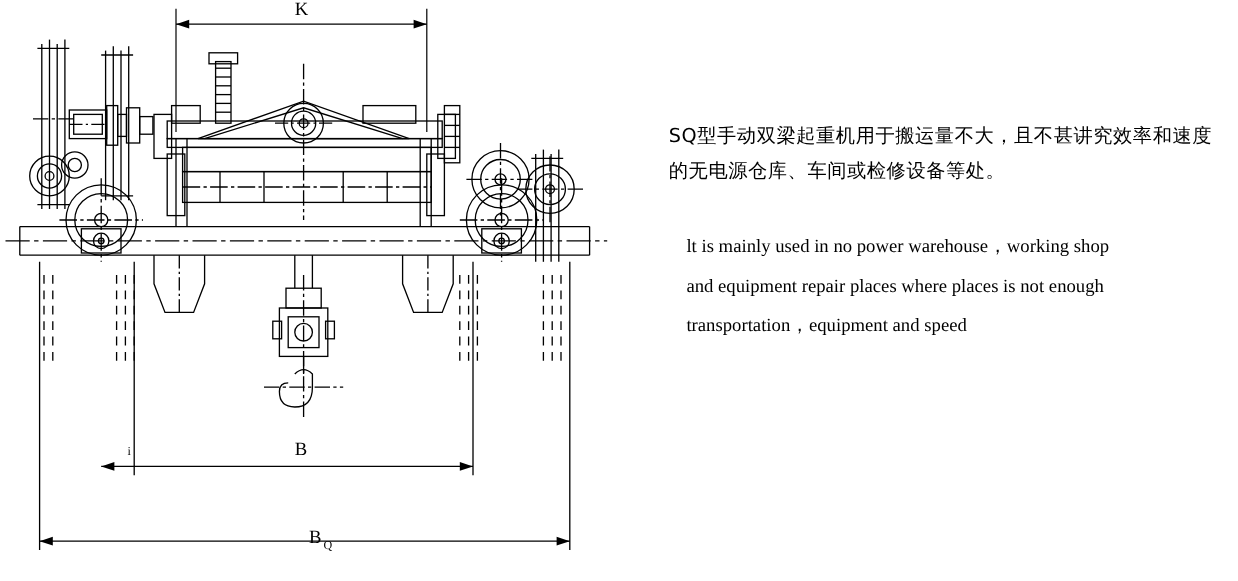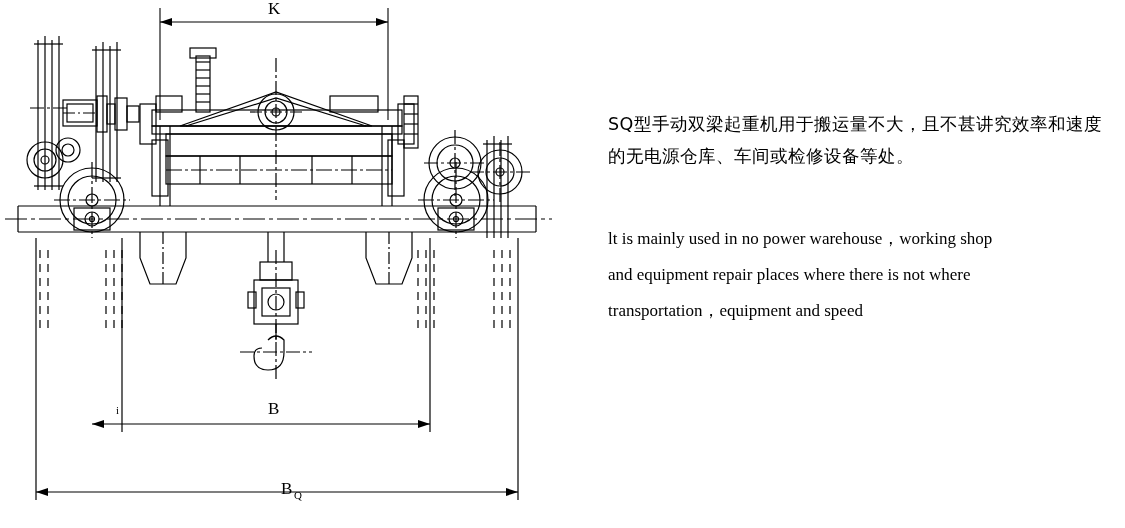--- a/index.html
+++ b/index.html
@@ -27,28 +27,28 @@
     left: 608px;
     top: 108px;
     width: 505px;
   }
   .para-cn {
     font-family: "DejaVu Sans", sans-serif;
     font-size: 17.5px;
     line-height: 32px;
     color: #000000;
     letter-spacing: 0.5px;
-    margin: 0 0 49px 0;
+    margin: 0 0 34px 0;
   }
   .para-en {
     font-family: "Liberation Serif", serif;
     font-size: 17px;
     line-height: 36px;
     color: #000000;
-    margin: 0;
+    margin: 16px;
     text-align: justify;
   }
   .para-en span.ln {
     display: block;
   }
   svg text {
     font-family: "Liberation Serif", serif;
     fill: #000000;
   }
   .dimlabel {
@@ -266,18 +266,18 @@
       <text class="dimlabel-sub" x="116" y="414">i</text>
       <text class="dimlabel" x="281" y="494">B</text>
       <text class="dimlabel-sub" x="294" y="499">Q</text>
     </svg>
   </div>
 
   <div id="text-panel">
     <p class="para-cn">SQ型手动双梁起重机用于搬运量不大，且不甚讲究效率和速度的无电源仓库、车间或检修设备等处。</p>
     <p class="para-en">
       <span class="ln">lt is mainly used in no power warehouse，working shop</span>
-      <span class="ln">and equipment repair places where there is not where</span>
+      <span class="ln">and equipment repair places where places is not enough</span>
       <span class="ln">transportation，equipment and speed</span>
     </p>
   </div>
 
 </div>
 
 </body></html>

